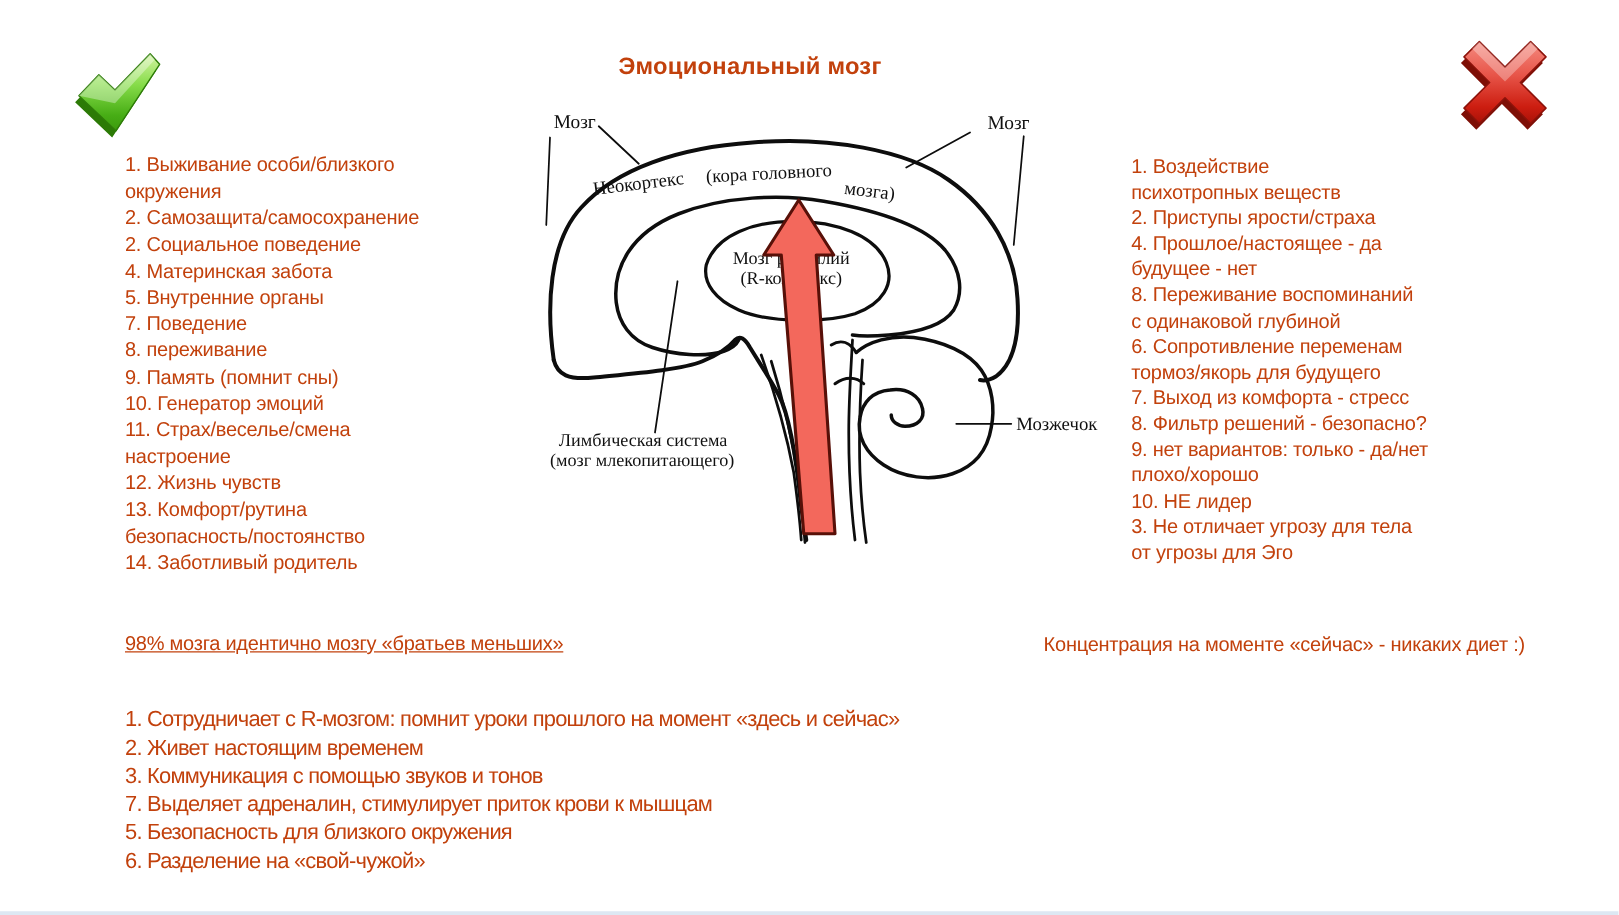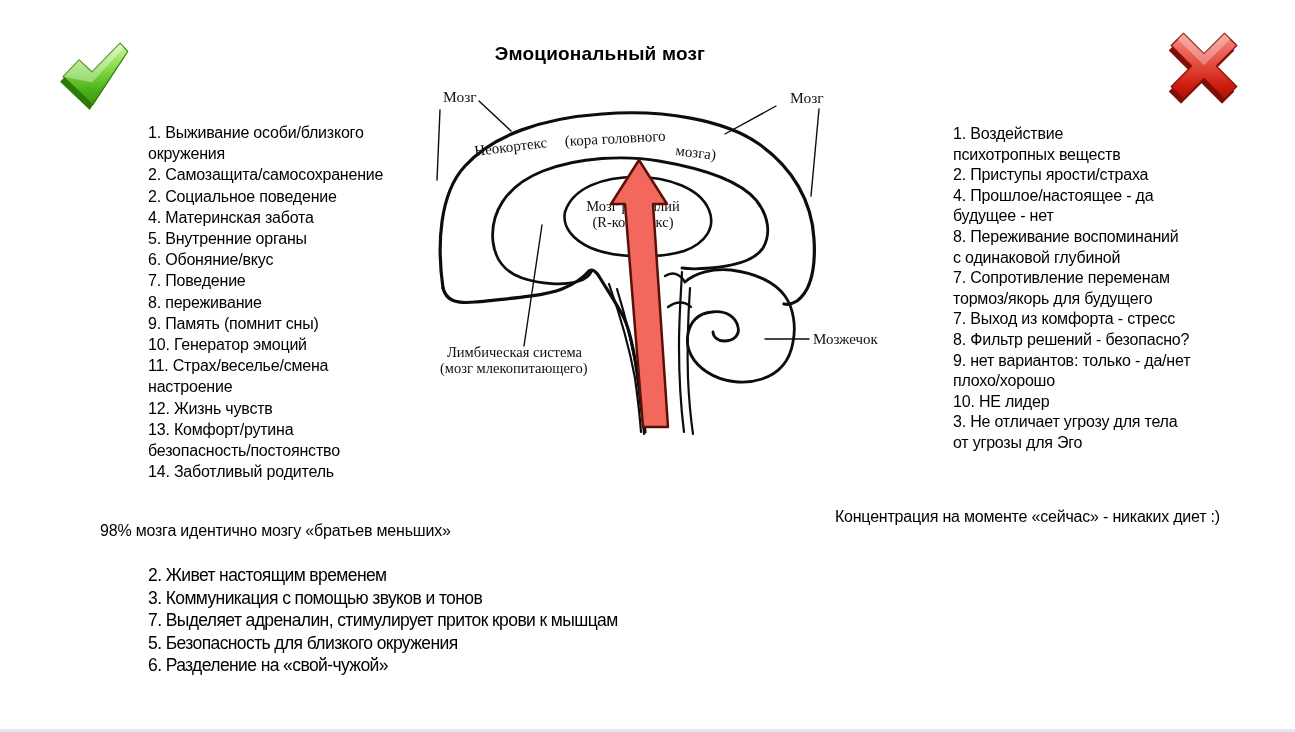--- a/index.html
+++ b/index.html
@@ -1,26 +1,26 @@
 <!DOCTYPE html>
 <html><head>
 <meta charset="utf-8">
 <style>
   html,body{margin:0;padding:0;background:#fff;}
   .slide{position:relative;width:1295px;height:732px;background:#ffffff;overflow:hidden;
-         font-family:"Liberation Sans",sans-serif;color:#000000;}
+         font-family:"Liberation Sans",sans-serif;color:#c2410c;}
   .title{position:absolute;left:400px;top:43px;width:400px;text-align:center;
          font-size:19px;font-weight:bold;letter-spacing:.2px;}
-  .list{position:absolute;margin-left:48px;}
+  .list{position:absolute;}
   .list .li{white-space:pre-line;}
   #left-list{left:100px;top:122px;width:340px;font-size:16px;line-height:21.2px;letter-spacing:-.2px;}
   #right-list{left:905px;top:124px;width:340px;font-size:16px;line-height:20.6px;letter-spacing:-.2px;}
   #bottom-list{left:100px;top:564px;width:780px;font-size:17.5px;line-height:22.6px;letter-spacing:-.6px;}
   .note{position:absolute;font-size:16px;letter-spacing:-.2px;}
-  #left-note{left:100px;top:522px;}
+  #left-note{left:100px;top:507px;text-decoration:underline;}
   #right-note{left:700px;top:508px;width:520px;text-align:right;}
   #diagram{position:absolute;left:413px;top:76px;}
   #diagram text{font-family:"Liberation Serif",serif;fill:#101010;}
   #check-icon{position:absolute;left:54px;top:36px;}
   #cross-icon{position:absolute;left:1161px;top:25px;}
   .bottom-bar{position:absolute;left:0;right:0;bottom:0;height:3px;background:#dde8f3;}
 </style>
 </head>
 <body>
 
@@ -148,21 +148,20 @@
     <polygon points="226,84 254,128 240,128 255,351 230,351 212,128 198,128" fill="#f3685c" stroke="#581008" stroke-width="2.5" stroke-linejoin="round"></polygon>
   </svg>
 
   <div class="list" id="left-list">
       <div class="li">1. Выживание особи/близкого
 окружения</div>
       <div class="li">2. Самозащита/самосохранение</div>
       <div class="li">2. Социальное поведение</div>
       <div class="li">4. Материнская забота</div>
       <div class="li">5. Внутренние органы</div>
-      <div class="li">6. Обоняние/вкус</div>
       <div class="li">7. Поведение</div>
       <div class="li">8. переживание</div>
       <div class="li">9. Память (помнит сны)</div>
       <div class="li">10. Генератор эмоций</div>
       <div class="li">11. Страх/веселье/смена
 настроение</div>
       <div class="li">12. Жизнь чувств</div>
       <div class="li">13. Комфорт/рутина
 безопасность/постоянство</div>
       <div class="li">14. Заботливый родитель</div>
@@ -170,33 +169,34 @@
   <div class="note" id="left-note">98% мозга идентично мозгу «братьев меньших»</div>
 
   <div class="list" id="right-list">
       <div class="li">1. Воздействие
 психотропных веществ</div>
       <div class="li">2. Приступы ярости/страха</div>
       <div class="li">4. Прошлое/настоящее - да
 будущее - нет</div>
       <div class="li">8. Переживание воспоминаний
 с одинаковой глубиной</div>
-      <div class="li">7. Сопротивление переменам
+      <div class="li">6. Сопротивление переменам
 тормоз/якорь для будущего</div>
       <div class="li">7. Выход из комфорта - стресс</div>
       <div class="li">8. Фильтр решений - безопасно?</div>
       <div class="li">9. нет вариантов: только - да/нет
 плохо/хорошо</div>
       <div class="li">10. НЕ лидер</div>
       <div class="li">3. Не отличает угрозу для тела
 от угрозы для Эго</div>
     </div>
   <div class="note" id="right-note">Концентрация на моменте «сейчас» - никаких диет :)</div>
 
   <div class="list" id="bottom-list">
+      <div class="li">1. Сотрудничает с R-мозгом: помнит уроки прошлого на момент «здесь и сейчас»</div>
       <div class="li">2. Живет настоящим временем</div>
       <div class="li">3. Коммуникация с помощью звуков и тонов</div>
       <div class="li">7. Выделяет адреналин, стимулирует приток крови к мышцам</div>
       <div class="li">5. Безопасность для близкого окружения</div>
       <div class="li">6. Разделение на «свой-чужой»</div>
     </div>
 
   <div class="bottom-bar"></div>
 </div>
 

